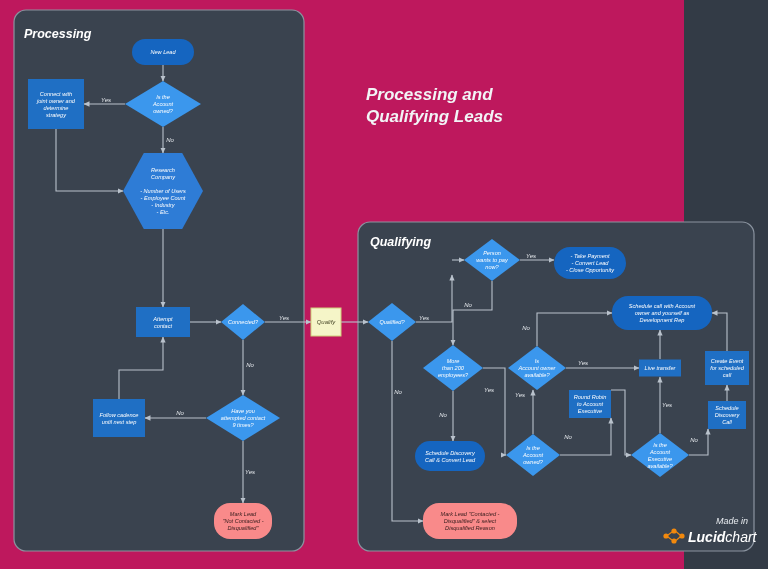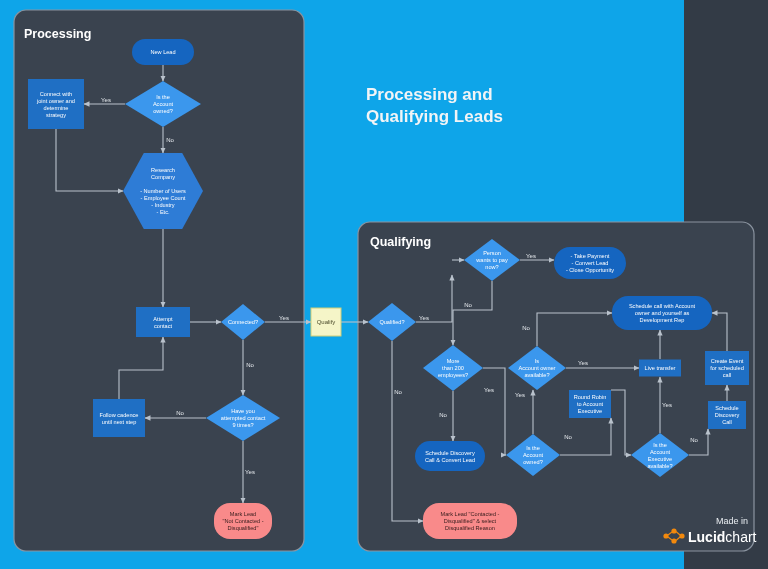--- a/index.html
+++ b/index.html
@@ -1,18 +1,18 @@
 <!DOCTYPE html>
 <html><head>
 <meta charset="utf-8">
 <style>
   html,body{margin:0;padding:0;background:#333b46;}
   body{width:768px;height:569px;overflow:hidden;
        font-family:"Liberation Sans","DejaVu Sans",sans-serif;}
-  #canvas{position:relative;width:684px;height:569px;background:#0ea5e9;}
+  #canvas{position:relative;width:684px;height:569px;background:#be185d;font-style:italic;}
   svg{position:absolute;left:0;top:0;}
   .frame-rect{fill:#3a434f;stroke:#8b94a0;stroke-width:1.2;}
   .frame-label{fill:#ffffff;font-size:12.5px;font-weight:bold;}
   .title-text{fill:#f2f4f6;font-size:17px;font-weight:bold;}
   .edge{stroke:#b9c2cc;stroke-width:1.1;fill:none;}
   .edge-label{fill:#e6eaee;font-size:6px;}
   .node-label{fill:#ffffff;font-size:5.6px;}
   .node-label-dark{fill:#3c2020;font-size:5.6px;}
   .note-label{fill:#4a4a2a;font-size:6px;}
   .made-in{fill:#e9edf1;font-size:9px;}

